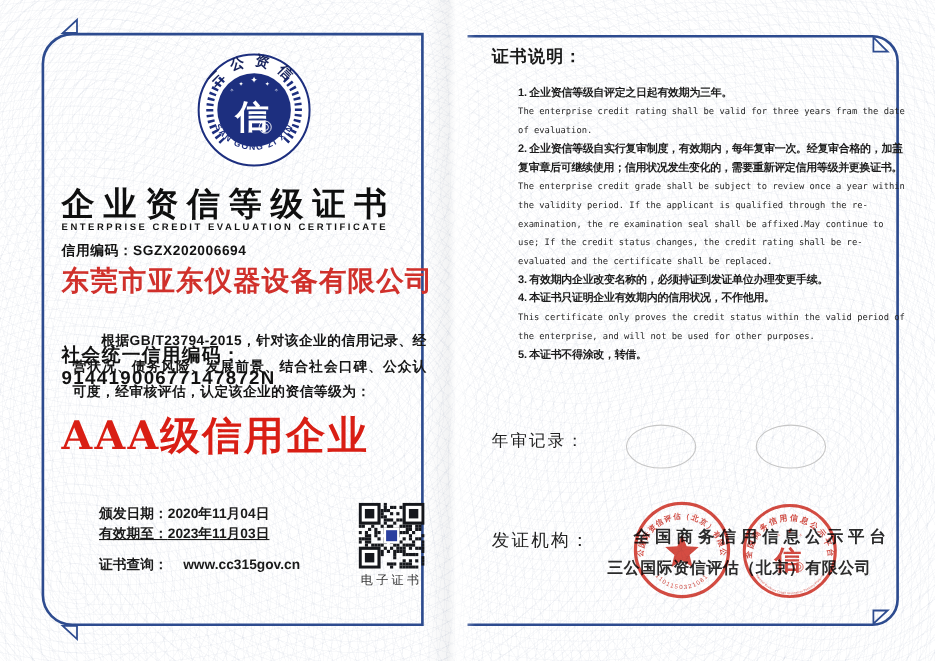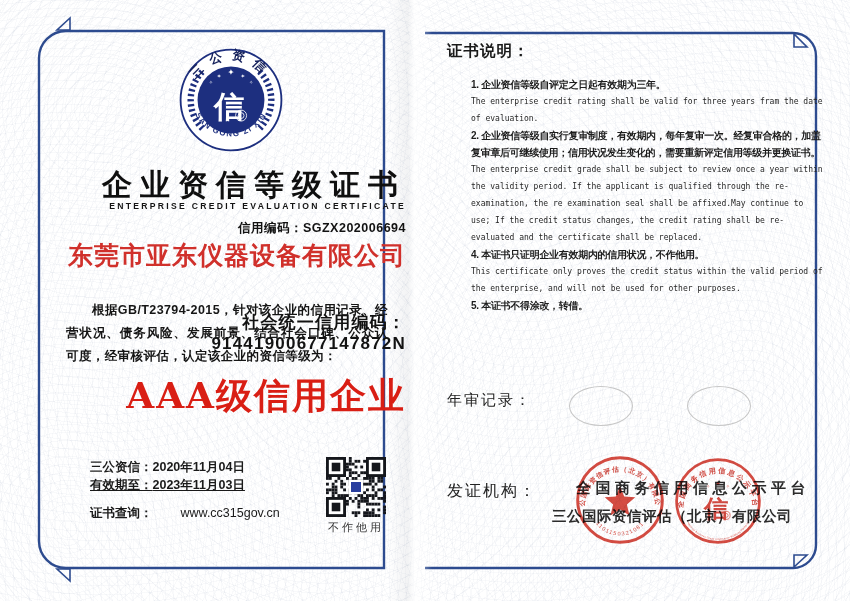--- a/index.html
+++ b/index.html
@@ -11,33 +11,33 @@
       repeating-radial-gradient(circle at 8% 88%,  rgba(90,110,150,0.038) 0 1px, transparent 1px 8px),
       repeating-radial-gradient(circle at 62% 28%, rgba(90,110,150,0.036) 0 1px, transparent 1px 9px),
       repeating-radial-gradient(circle at 88% 70%, rgba(90,110,150,0.038) 0 1px, transparent 1px 10px),
       repeating-radial-gradient(circle at 75% 95%, rgba(90,110,150,0.036) 0 1px, transparent 1px 8px);
   }
   .abs{position:absolute;}
   svg{display:block;}
   .fold{position:absolute;left:388px;top:0;width:44px;height:601px;
     background:linear-gradient(to right, rgba(0,0,0,0) 0%, rgba(40,50,70,0.06) 45%, rgba(255,255,255,0.6) 60%, rgba(0,0,0,0) 100%);}
   
-  .lp-center{left:56px;width:350px;text-align:right;color:#121212;}
+  .lp-center{left:56px;width:350px;text-align:left;color:#121212;}
   .cert-title{top:165px;font-size:30px;font-weight:900;letter-spacing:8px;color:#0f0f0f;white-space:nowrap;}
   .cert-subtitle{top:201px;font-size:8.6px;font-weight:bold;letter-spacing:2.3px;color:#141414;white-space:nowrap;}
   .credit-code{top:220px;font-size:12.5px;font-weight:bold;letter-spacing:0.5px;}
   .company{top:239px;font-size:25px;font-weight:bold;color:#d0302b;letter-spacing:1px;white-space:nowrap;}
   .uscc{top:276px;font-size:17px;font-weight:bold;letter-spacing:1.2px;margin-top:35px;}
   .assessment{left:66px;top:299px;width:322px;font-size:12.5px;font-weight:bold;line-height:23px;
     text-align:justify;text-indent:26px;color:#151515;letter-spacing:0.4px;}
   .rating{top:372px;font-size:36px;font-family:"DejaVu Serif","Liberation Serif",serif;font-weight:bold;
     color:#d91e14;letter-spacing:2px;white-space:nowrap;}
   .date-line{left:90px;font-size:12.5px;font-weight:bold;color:#1a1a1a;white-space:nowrap;}
   .query-line{left:90px;top:505px;font-size:12.5px;font-weight:bold;color:#1a1a1a;white-space:nowrap;}
-  .query-line .url{margin-left:28px;font-weight:normal;}
+  .query-line .url{margin-left:14px;font-weight:bold;}
   .qr-box{left:326px;top:457px;width:60px;height:60px;}
   .qr-caption{left:314px;top:520px;width:84px;text-align:center;font-size:11px;letter-spacing:3px;
     color:#333;font-family:"Liberation Serif",serif;}
   
   .rp-heading{left:447px;top:41px;font-size:15.5px;font-weight:bold;color:#1a1a1a;letter-spacing:1px;}
   .rp-text{left:471px;top:76px;width:354px;color:#1c1c1c;}
   .rp-text .zh{font-size:10px;font-weight:bold;line-height:17px;letter-spacing:-0.3px;}
   .rp-text .en{font-size:8px;line-height:17px;font-family:"DejaVu Sans Mono","Liberation Mono",monospace;color:#262626;}
   .annual-label{left:447px;top:391px;font-size:15px;letter-spacing:2px;color:#222;}
   .oval{border:1px solid #c6c6c6;border-radius:50%;width:62px;height:38px;}
@@ -101,21 +101,21 @@
   <div class="abs lp-center credit-code"><span>信用编码：</span><span>SGZX202006694</span></div>
 
   <div class="abs lp-center company">东莞市亚东仪器设备有限公司</div>
 
   <div class="abs lp-center uscc"><span>社会统一信用编码：</span><span>91441900677147872N</span></div>
 
   <div class="abs assessment">根据GB/T23794-2015，针对该企业的信用记录、经营状况、债务风险、发展前景、结合社会口碑、公众认可度，经审核评估，认定该企业的资信等级为：</div>
 
   <div class="abs lp-center rating">AAA级信用企业</div>
 
-  <div class="abs date-line" style="top:459px;"><span>三公资信：</span><span>2020年11月04日</span></div>
+  <div class="abs date-line" style="top:459px;"><span>颁发日期：</span><span>2020年11月04日</span></div>
   <div class="abs date-line" style="top:477px;text-decoration:underline;"><span>有效期至：</span><span>2023年11月03日</span></div>
   <div class="abs query-line"><span>证书查询：</span><span class="url">www.cc315gov.cn</span></div>
 
   <svg id="qr-svg" class="abs qr-box" width="60" height="60" viewBox="0 0 60 60">
       <rect x="22.857142857142858" y="0" width="2.857142857142857" height="2.857142857142857" fill="#15171c"></rect>
       <rect x="22.857142857142858" y="2.857142857142857" width="2.857142857142857" height="2.857142857142857" fill="#15171c"></rect>
       <rect x="28.571428571428573" y="2.857142857142857" width="2.857142857142857" height="2.857142857142857" fill="#15171c"></rect>
       <rect x="31.42857142857143" y="2.857142857142857" width="2.857142857142857" height="2.857142857142857" fill="#15171c"></rect>
       <rect x="37.142857142857146" y="2.857142857142857" width="2.857142857142857" height="2.857142857142857" fill="#15171c"></rect>
       <rect x="20" y="5.714285714285714" width="2.857142857142857" height="2.857142857142857" fill="#15171c"></rect>
@@ -253,29 +253,30 @@
       <rect x="5.714285714285714" y="5.714285714285714" width="8.571428571428571" height="8.571428571428571" fill="#15171c"></rect>
       <rect x="40" y="0" width="20" height="20" fill="#15171c"></rect>
       <rect x="42.85714285714286" y="2.857142857142857" width="14.285714285714286" height="14.285714285714286" fill="#ffffff"></rect>
       <rect x="45.714285714285715" y="5.714285714285714" width="8.571428571428571" height="8.571428571428571" fill="#15171c"></rect>
       <rect x="0" y="40" width="20" height="20" fill="#15171c"></rect>
       <rect x="2.857142857142857" y="42.85714285714286" width="14.285714285714286" height="14.285714285714286" fill="#ffffff"></rect>
       <rect x="5.714285714285714" y="45.714285714285715" width="8.571428571428571" height="8.571428571428571" fill="#15171c"></rect>
       <rect x="23" y="23" width="14" height="14" fill="#ffffff"></rect>
       <rect x="25" y="25" width="10" height="10" fill="#2a3f9f"></rect>
     </svg>
-  <div class="abs qr-caption">不作他用</div>
+  <div class="abs qr-caption">电子证书</div>
 
   <div class="abs rp-heading">证书说明：</div>
 
   <div class="abs rp-text">
     <div class="zh">1. 企业资信等级自评定之日起有效期为三年。</div>
     <div class="en">The enterprise credit rating shall be valid for three years fram the date of evaluation.</div>
     <div class="zh">2. 企业资信等级自实行复审制度，有效期内，每年复审一次。经复审合格的，加盖复审章后可继续使用；信用状况发生变化的，需要重新评定信用等级并更换证书。</div>
     <div class="en">The enterprise credit grade shall be subject to review once a year within the validity period. If the applicant is qualified through the re-examination, the re examination seal shall be affixed.May continue to use; If the credit status changes, the credit rating shall be re-evaluated and the certificate shall be replaced.</div>
+    <div class="zh">3. 有效期内企业改变名称的，必须持证到发证单位办理变更手续。</div>
     <div class="zh">4. 本证书只证明企业有效期内的信用状况，不作他用。</div>
     <div class="en">This certificate only proves the credit status within the valid period of the enterprise, and will not be used for other purposes.</div>
     <div class="zh">5. 本证书不得涂改，转借。</div>
   </div>
 
   <div class="abs annual-label">年审记录：</div>
   <div class="abs oval oval1"></div>
   <div class="abs oval oval2"></div>
 
   <div class="abs issuer-label">发证机构：</div>

